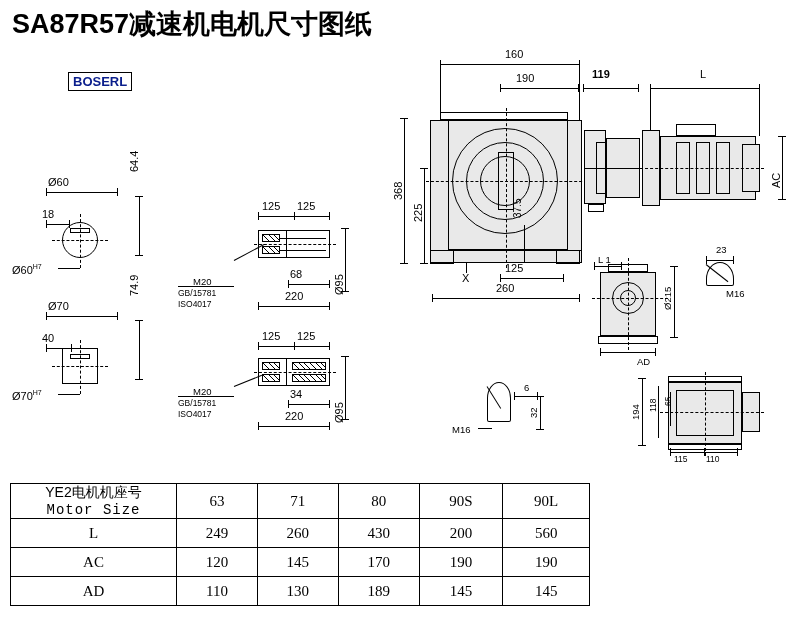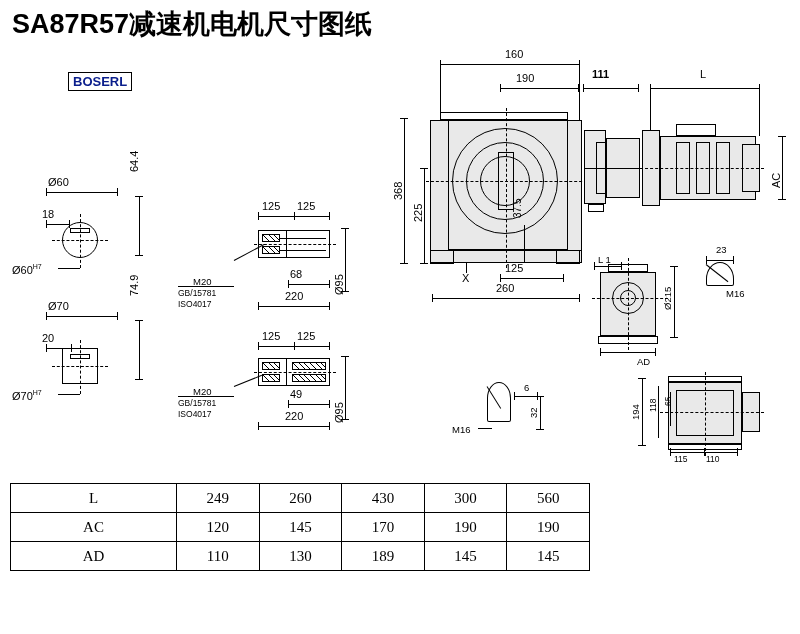--- a/index.html
+++ b/index.html
@@ -73,21 +73,21 @@
   <div class="lbl" style="left:48px;top:300px;">Ø70</div>
   <div class="ln h" style="left:46px;top:316px;width:72px;"></div>
   <div class="ln v" style="left:46px;top:312px;height:8px;"></div>
   <div class="ln v" style="left:117px;top:312px;height:8px;"></div>
 
   <div class="lbl" style="left:128px;top:296px;transform:rotate(-90deg);transform-origin:left top;">74.9</div>
   <div class="ln v" style="left:139px;top:320px;height:60px;"></div>
   <div class="ln h" style="left:135px;top:320px;width:8px;"></div>
   <div class="ln h" style="left:135px;top:379px;width:8px;"></div>
 
-  <div class="lbl" style="left:42px;top:332px;">20</div>
+  <div class="lbl" style="left:42px;top:332px;">40</div>
   <div class="ln h" style="left:46px;top:348px;width:26px;"></div>
   <div class="ln v" style="left:46px;top:344px;height:8px;"></div>
   <div class="ln v" style="left:71px;top:344px;height:8px;"></div>
 
   <div class="box" style="left:62px;top:348px;width:36px;height:36px;"></div>
   <div class="ln h" style="left:70px;top:354px;width:20px;"></div>
   <div class="ln v" style="left:70px;top:354px;height:4px;"></div>
   <div class="ln v" style="left:89px;top:354px;height:4px;"></div>
   <div class="ln h" style="left:70px;top:358px;width:20px;"></div>
   <div class="dash" style="left:52px;top:366px;width:56px;"></div>
@@ -146,21 +146,21 @@
   <div class="hatch" style="left:292px;top:374px;width:34px;height:8px;"></div>
   <div class="ln v" style="left:286px;top:358px;height:28px;"></div>
   <div class="dash" style="left:254px;top:372px;width:82px;"></div>
 
   <div class="lbl sm" style="left:193px;top:386px;">M20</div>
   <div class="lbl xs" style="left:178px;top:398px;">GB/15781</div>
   <div class="lbl xs" style="left:178px;top:409px;">ISO4017</div>
   <div class="ln h" style="left:178px;top:396px;width:56px;"></div>
   <div class="ln" style="left:234px;top:386px;width:30px;height:1px;transform:rotate(-22deg);transform-origin:left center;"></div>
 
-  <div class="lbl" style="left:290px;top:388px;">49</div>
+  <div class="lbl" style="left:290px;top:388px;">34</div>
   <div class="ln h" style="left:288px;top:404px;width:42px;"></div>
   <div class="ln v" style="left:288px;top:400px;height:8px;"></div>
   <div class="ln v" style="left:329px;top:400px;height:8px;"></div>
 
   <div class="lbl" style="left:285px;top:410px;">220</div>
   <div class="ln h" style="left:258px;top:426px;width:72px;"></div>
   <div class="ln v" style="left:258px;top:422px;height:8px;"></div>
   <div class="ln v" style="left:329px;top:422px;height:8px;"></div>
 
   <div class="lbl" style="left:333px;top:423px;transform:rotate(-90deg);transform-origin:left top;">Ø95</div>
@@ -173,21 +173,21 @@
   <div class="ln v" style="left:440px;top:60px;height:8px;"></div>
   <div class="ln v" style="left:579px;top:60px;height:8px;"></div>
   <div class="ln v" style="left:440px;top:64px;height:56px;"></div>
   <div class="ln v" style="left:579px;top:64px;height:60px;"></div>
 
   <div class="lbl" style="left:516px;top:72px;">190</div>
   <div class="ln h" style="left:500px;top:88px;width:79px;"></div>
   <div class="ln v" style="left:500px;top:84px;height:8px;"></div>
   <div class="ln v" style="left:578px;top:84px;height:8px;"></div>
 
-  <div class="lbl" style="left:592px;top:68px;font-weight:bold;">111</div>
+  <div class="lbl" style="left:592px;top:68px;font-weight:bold;">119</div>
   <div class="ln h" style="left:583px;top:88px;width:56px;"></div>
   <div class="ln v" style="left:583px;top:84px;height:8px;"></div>
   <div class="ln v" style="left:638px;top:84px;height:8px;"></div>
 
   <div class="lbl" style="left:700px;top:68px;">L</div>
   <div class="ln h" style="left:650px;top:88px;width:110px;"></div>
   <div class="ln v" style="left:650px;top:84px;height:8px;"></div>
   <div class="ln v" style="left:759px;top:84px;height:8px;"></div>
   <div class="ln v" style="left:650px;top:88px;height:44px;"></div>
   <div class="ln v" style="left:759px;top:88px;height:48px;"></div>
@@ -319,26 +319,37 @@
   <div class="ln v" style="left:514px;top:392px;height:8px;"></div>
   <div class="ln v" style="left:537px;top:392px;height:8px;"></div>
 
   <div class="lbl sm" style="left:528px;top:418px;transform:rotate(-90deg);transform-origin:left top;">32</div>
   <div class="ln v" style="left:540px;top:396px;height:34px;"></div>
   <div class="ln h" style="left:536px;top:396px;width:8px;"></div>
   <div class="ln h" style="left:536px;top:429px;width:8px;"></div>
 
   <table class="spec">
     <tbody>
+        <tr>
+      <td class="rowlab head" rowspan="1">
+        <div class="cn">YE2电机机座号</div>
+        <div class="mono">Motor Size</div>
+      </td>
+      <td>63</td>
+      <td>71</td>
+      <td>80</td>
+      <td>90S</td>
+      <td>90L</td>
+    </tr>
     <tr>
       <td class="rowlab">L</td>
       <td>249</td>
       <td>260</td>
       <td>430</td>
-      <td>300</td>
+      <td>200</td>
       <td>560</td>
     </tr>
     <tr>
       <td class="rowlab">AC</td>
       <td>120</td>
       <td>145</td>
       <td>170</td>
       <td>190</td>
       <td>190</td>
     </tr>

